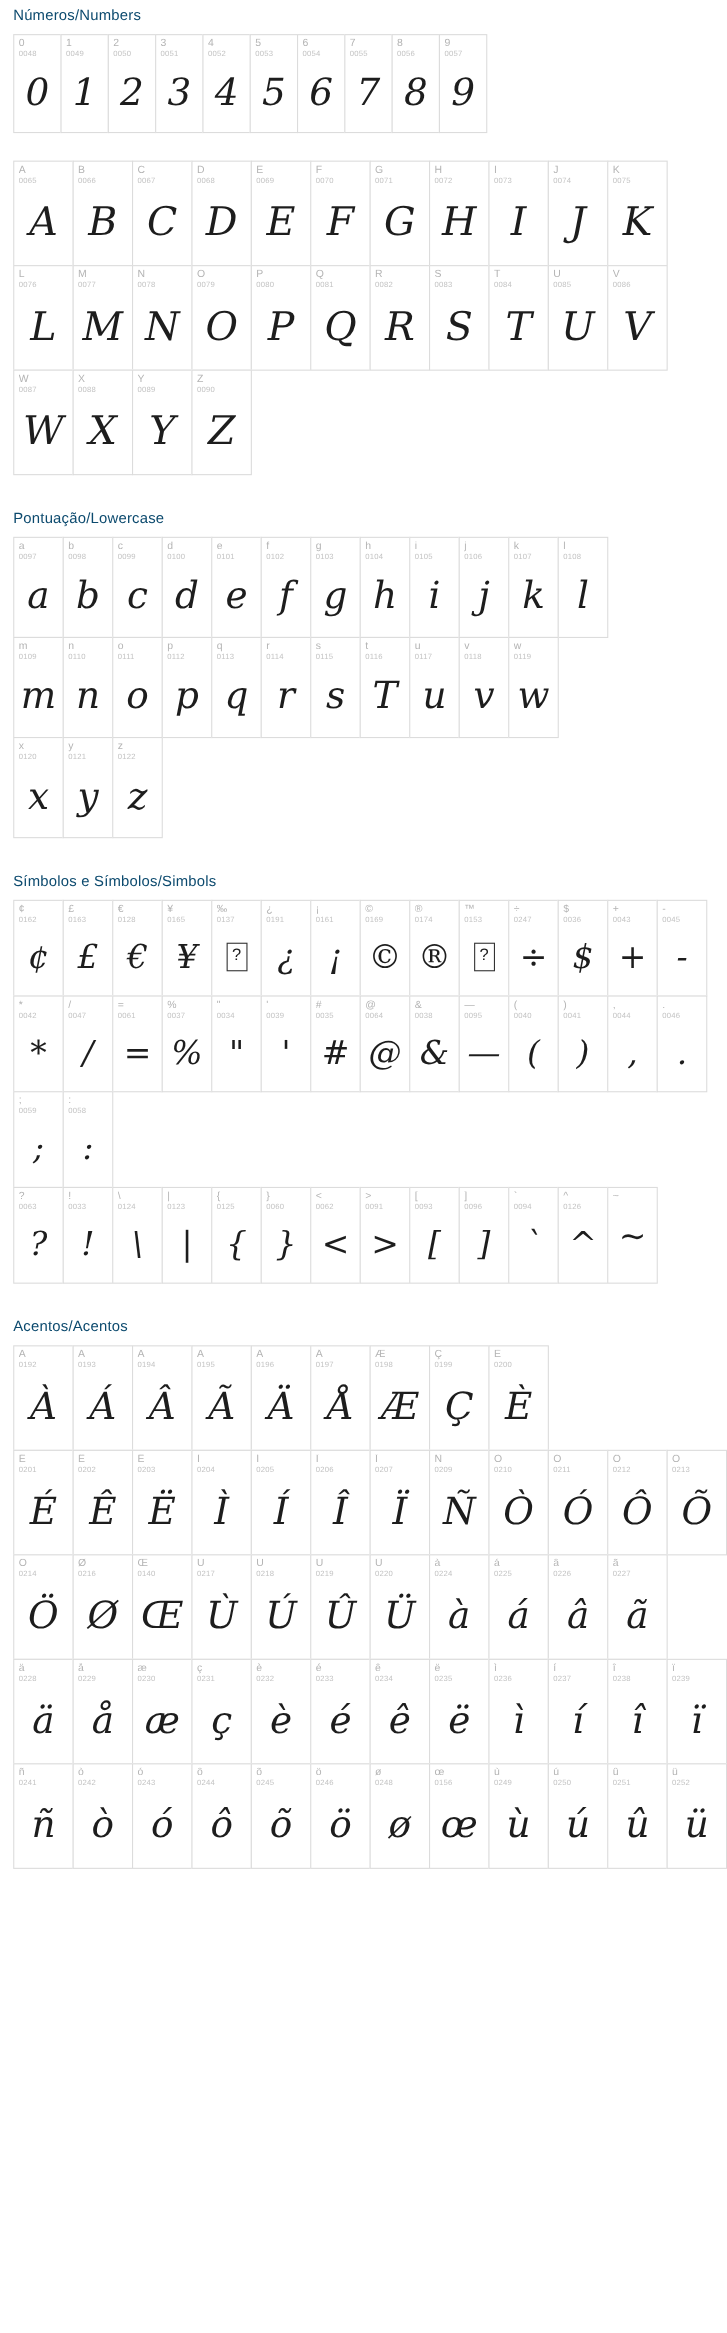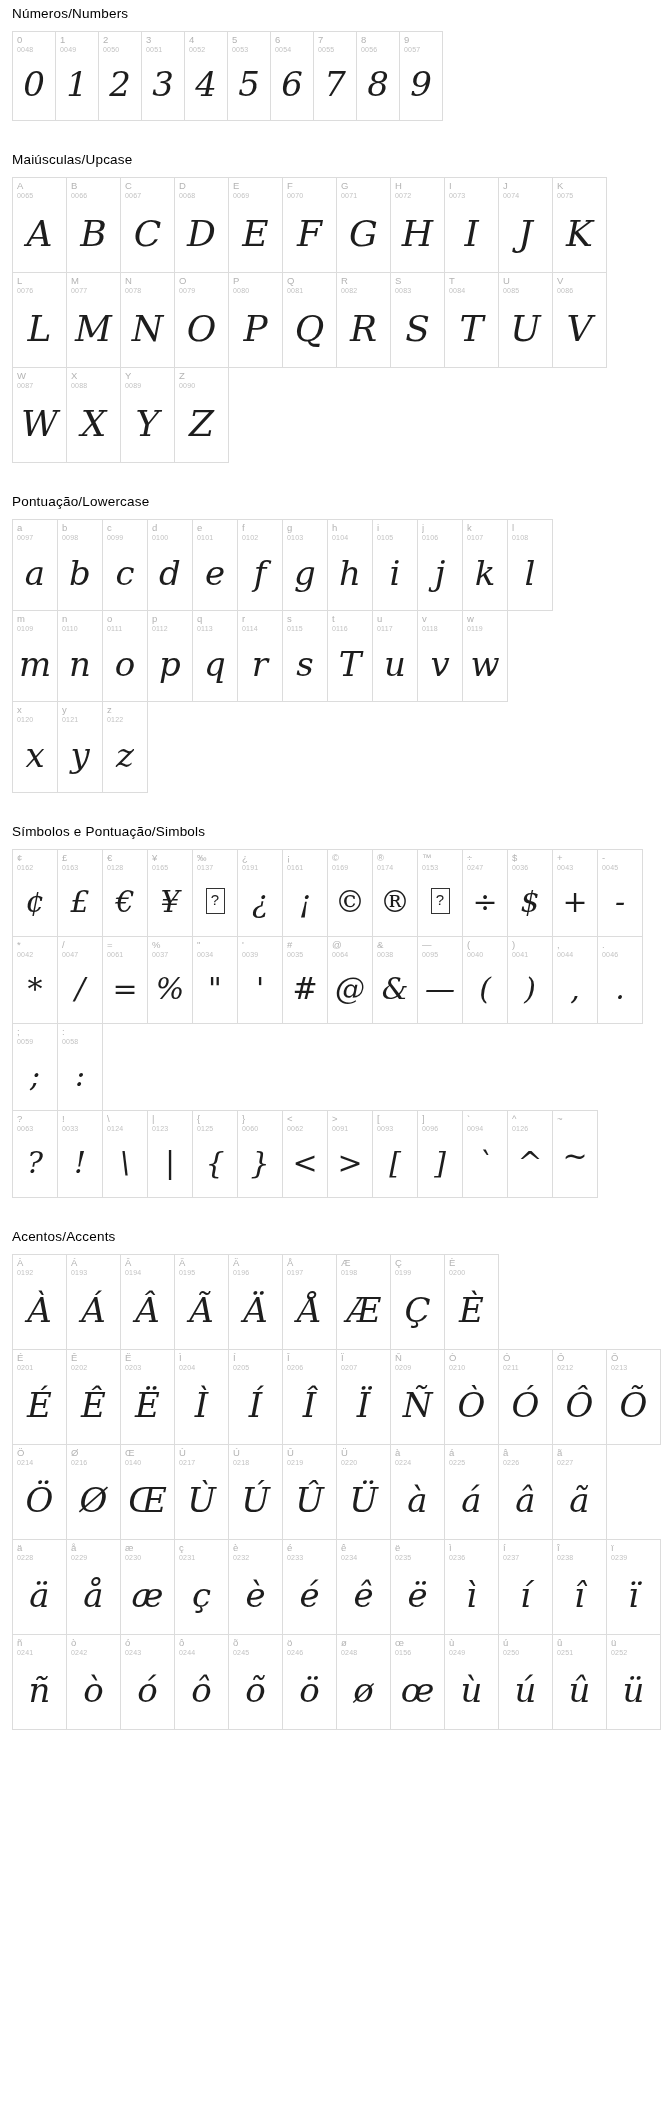--- a/index.html
+++ b/index.html
@@ -6,21 +6,21 @@
   body{
     width:661px;
     font-family:"Liberation Sans", sans-serif;
     color:#333;
     -webkit-font-smoothing:antialiased;
   }
   .page{width:661px;padding:0 0 20px 0;box-sizing:border-box;}
   .section{margin:0 0 26px 0;}
   .section-title{
     font-size:13.5px;
-    color:#000000;
+    color:#0c4a6e;
     padding:6px 0 10px 12px;
     letter-spacing:0.2px;
   }
   .grid{
     display:flex;
     flex-wrap:wrap;
     padding-left:12px;
     box-sizing:border-box;
   }
   .cell{
@@ -153,21 +153,20 @@
         <div class="cell">
           <div class="meta">
             <span class="ch-label">9</span>
             <span class="code">0057</span>
           </div>
           <div class="glyph">9</div>
         </div>
       </div>
     </div>
     <div class="section">
-      <div class="section-title">Maiúsculas/Upcase</div>
       <div class="grid g-up">
         <div class="cell">
           <div class="meta">
             <span class="ch-label">A</span>
             <span class="code">0065</span>
           </div>
           <div class="glyph">A</div>
         </div>
         <div class="cell">
           <div class="meta">
@@ -535,21 +534,21 @@
         <div class="cell">
           <div class="meta">
             <span class="ch-label">z</span>
             <span class="code">0122</span>
           </div>
           <div class="glyph">z</div>
         </div>
       </div>
     </div>
     <div class="section">
-      <div class="section-title">Símbolos e Pontuação/Simbols</div>
+      <div class="section-title">Símbolos e Símbolos/Simbols</div>
       <div class="grid g-sym">
         <div class="cell">
           <div class="meta">
             <span class="ch-label">¢</span>
             <span class="code">0162</span>
           </div>
           <div class="glyph">¢</div>
         </div>
         <div class="cell">
           <div class="meta">
@@ -849,21 +848,21 @@
         <div class="cell">
           <div class="meta">
             <span class="ch-label">~</span>
             <span class="code"></span>
           </div>
           <div class="glyph">~</div>
         </div>
       </div>
     </div>
     <div class="section">
-      <div class="section-title">Acentos/Accents</div>
+      <div class="section-title">Acentos/Acentos</div>
       <div class="grid g-acc">
         <div class="cell">
           <div class="meta">
             <span class="ch-label">À</span>
             <span class="code">0192</span>
           </div>
           <div class="glyph">À</div>
         </div>
         <div class="cell">
           <div class="meta">

